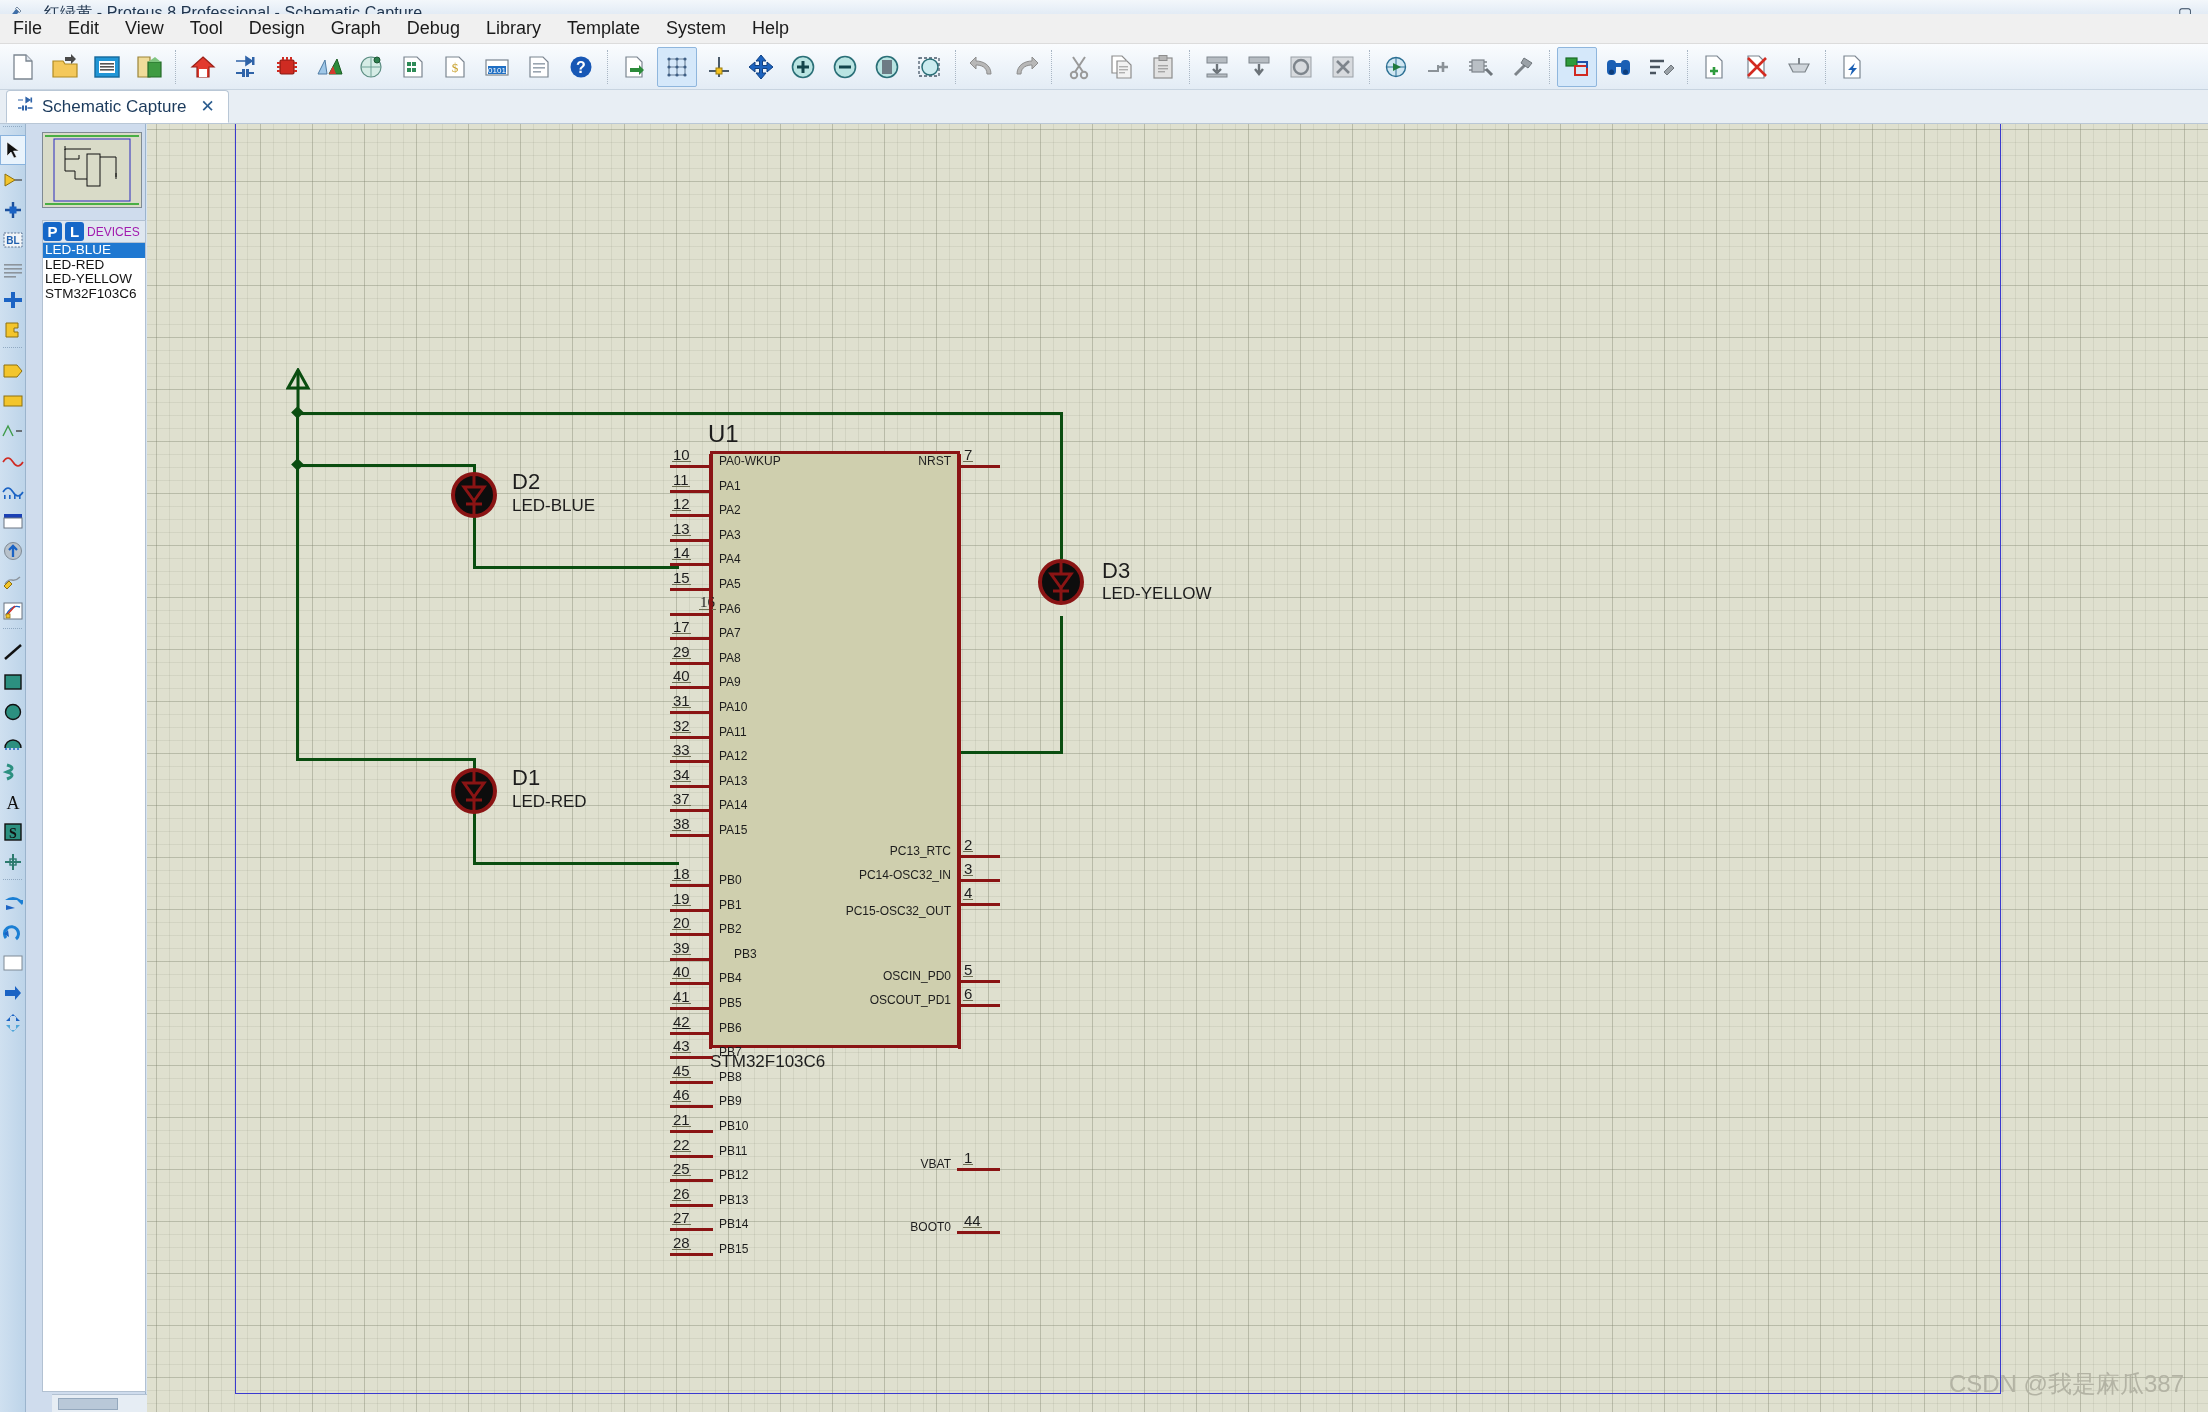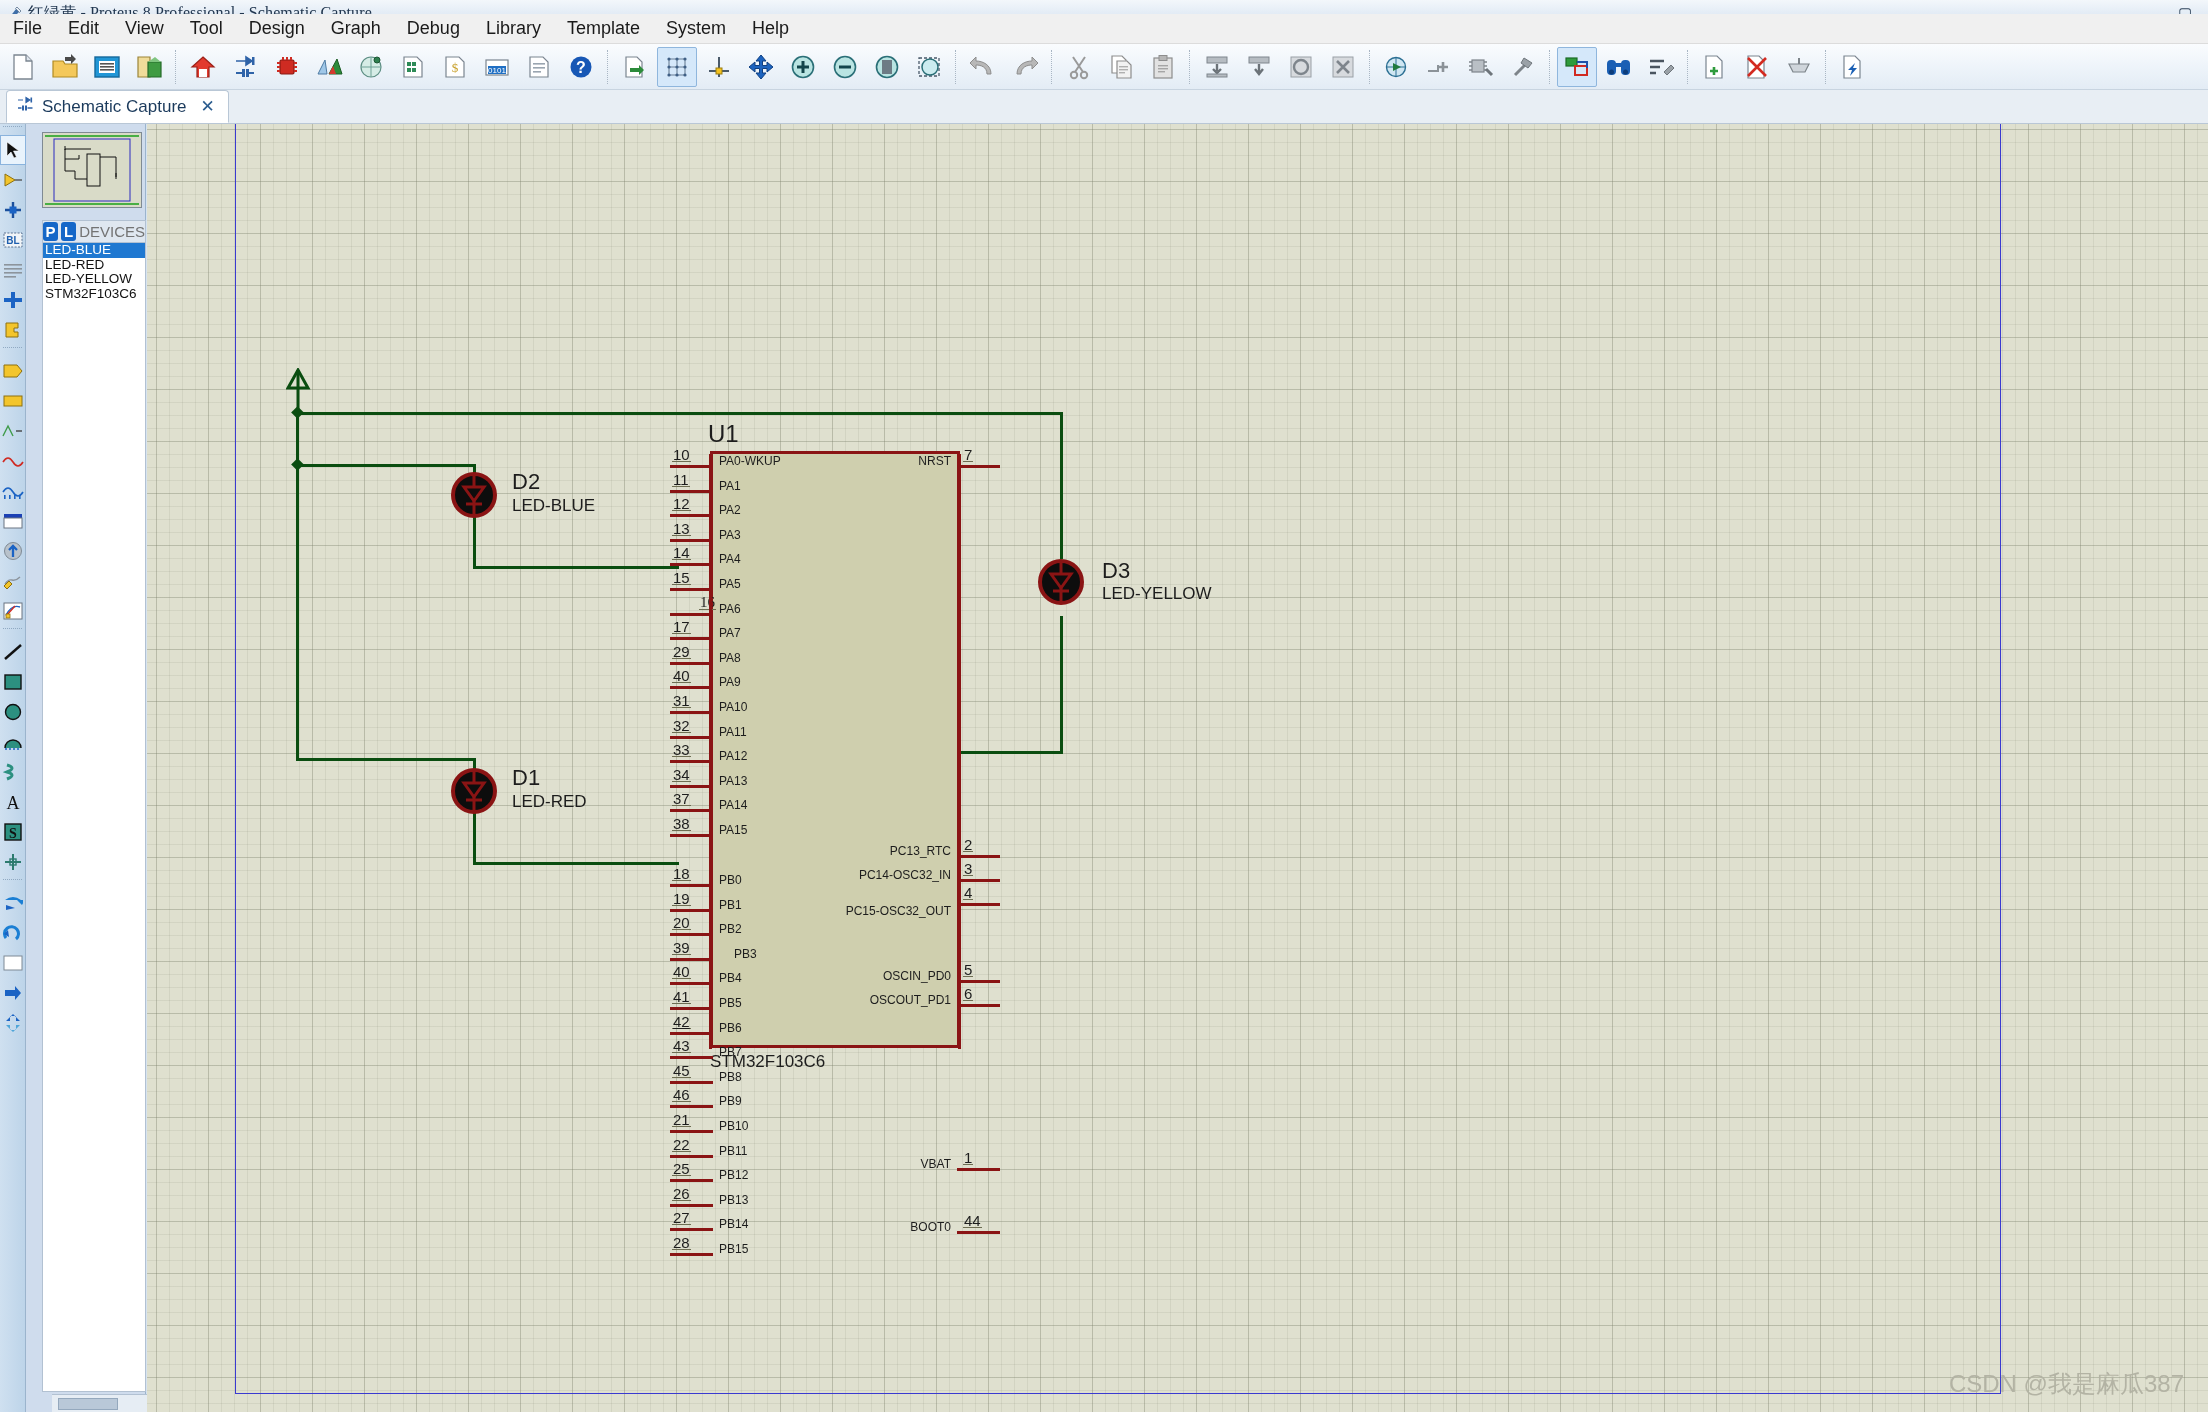--- a/index.html
+++ b/index.html
@@ -16,21 +16,21 @@
     position: absolute; left: 0; top: 0; width: 2208px; height: 26px;
     background: linear-gradient(to bottom, #f3f7fb 0%, #e2ebf5 55%, #d9e5f2 100%);
     display: flex; align-items: center;
   }
   #titlebar .tb-icon {
     width: 22px; height: 20px; margin-left: 4px;
     display: flex; align-items: center; justify-content: center;
   }
   #titlebar .tb-text {
     font-size: 16px; color: #21364f; white-space: nowrap;
-    margin-left: 2px; letter-spacing: .1px; font-family: Liberation Serif, serif;
+    margin-left: 18px; letter-spacing: .1px;
   }
   #win-controls {
     position: absolute; right: 0; top: 0; height: 26px; display: flex;
   }
   #win-controls div {
     width: 46px; height: 26px; display: flex; align-items: center; justify-content: center;
     font-size: 15px; color: #30455c;
   }
 
   
@@ -100,21 +100,21 @@
   #devheader {
     position: absolute; left: 16px; top: 96px; width: 104px; height: 22px;
     background: #dfe7f0; display: flex; align-items: center; gap: 3px;
     border: 1px solid #b2c1d2; border-bottom: none; overflow: hidden;
   }
   .pl-badge {
     width: 19px; height: 19px; background: #1567c8; color: #fff;
     font-size: 15px; font-weight: bold; border-radius: 3px;
     display: flex; align-items: center; justify-content: center;
   }
-  #devheader .dev-title { font-size: 15px; color: #737373; white-space: nowrap; }
+  #devheader .dev-title { font-size: 12px; color: #a21caf; white-space: nowrap; }
   #devlist {
     position: absolute; left: 16px; top: 118px; width: 104px; height: 1150px;
     background: #ffffff; border: 1px solid #b2c1d2; overflow: hidden;
   }
   .devrow {
     height: 14.5px; font-size: 13.5px; color: #111; padding-left: 2px;
     white-space: nowrap; line-height: 14.5px;
   }
   .devrow.sel { background: #1f78d1; color: #ffffff; }
   #hscroll {

